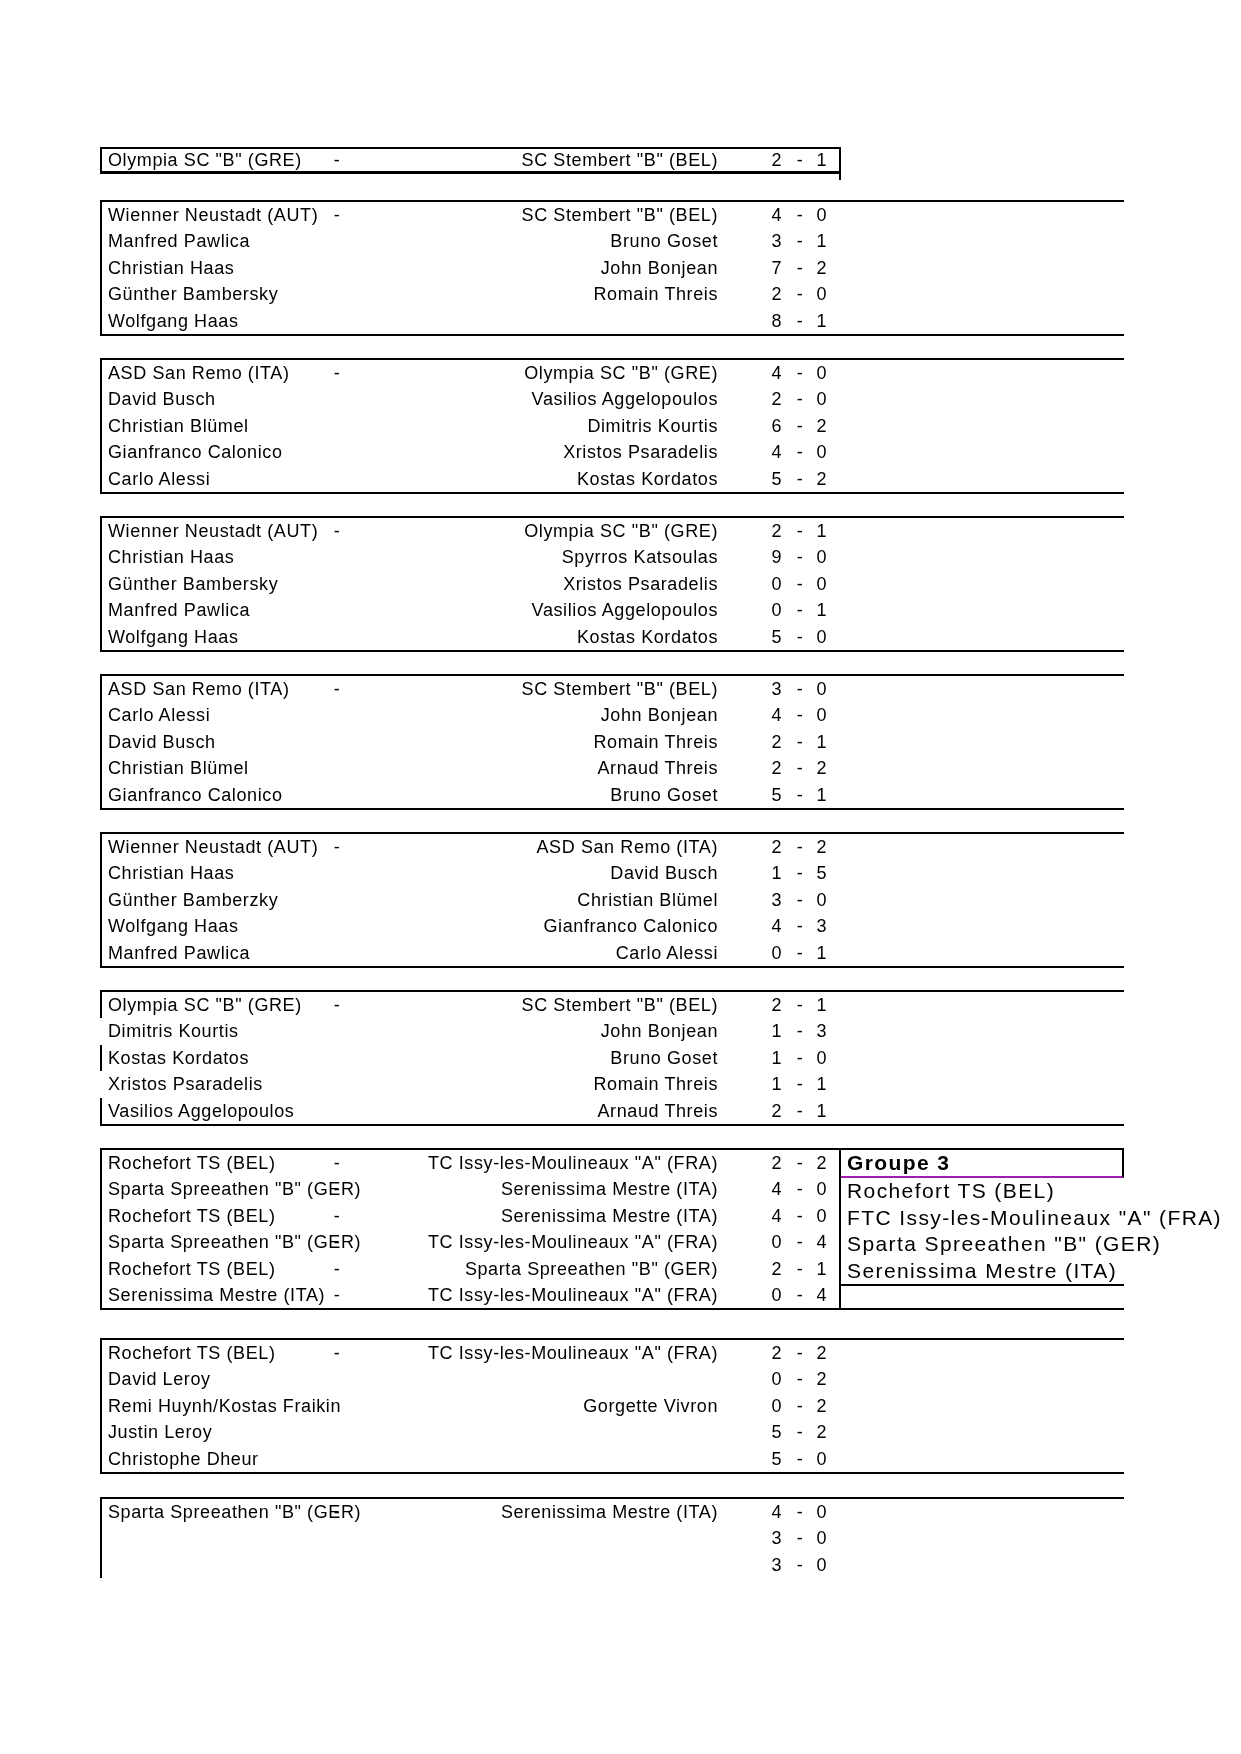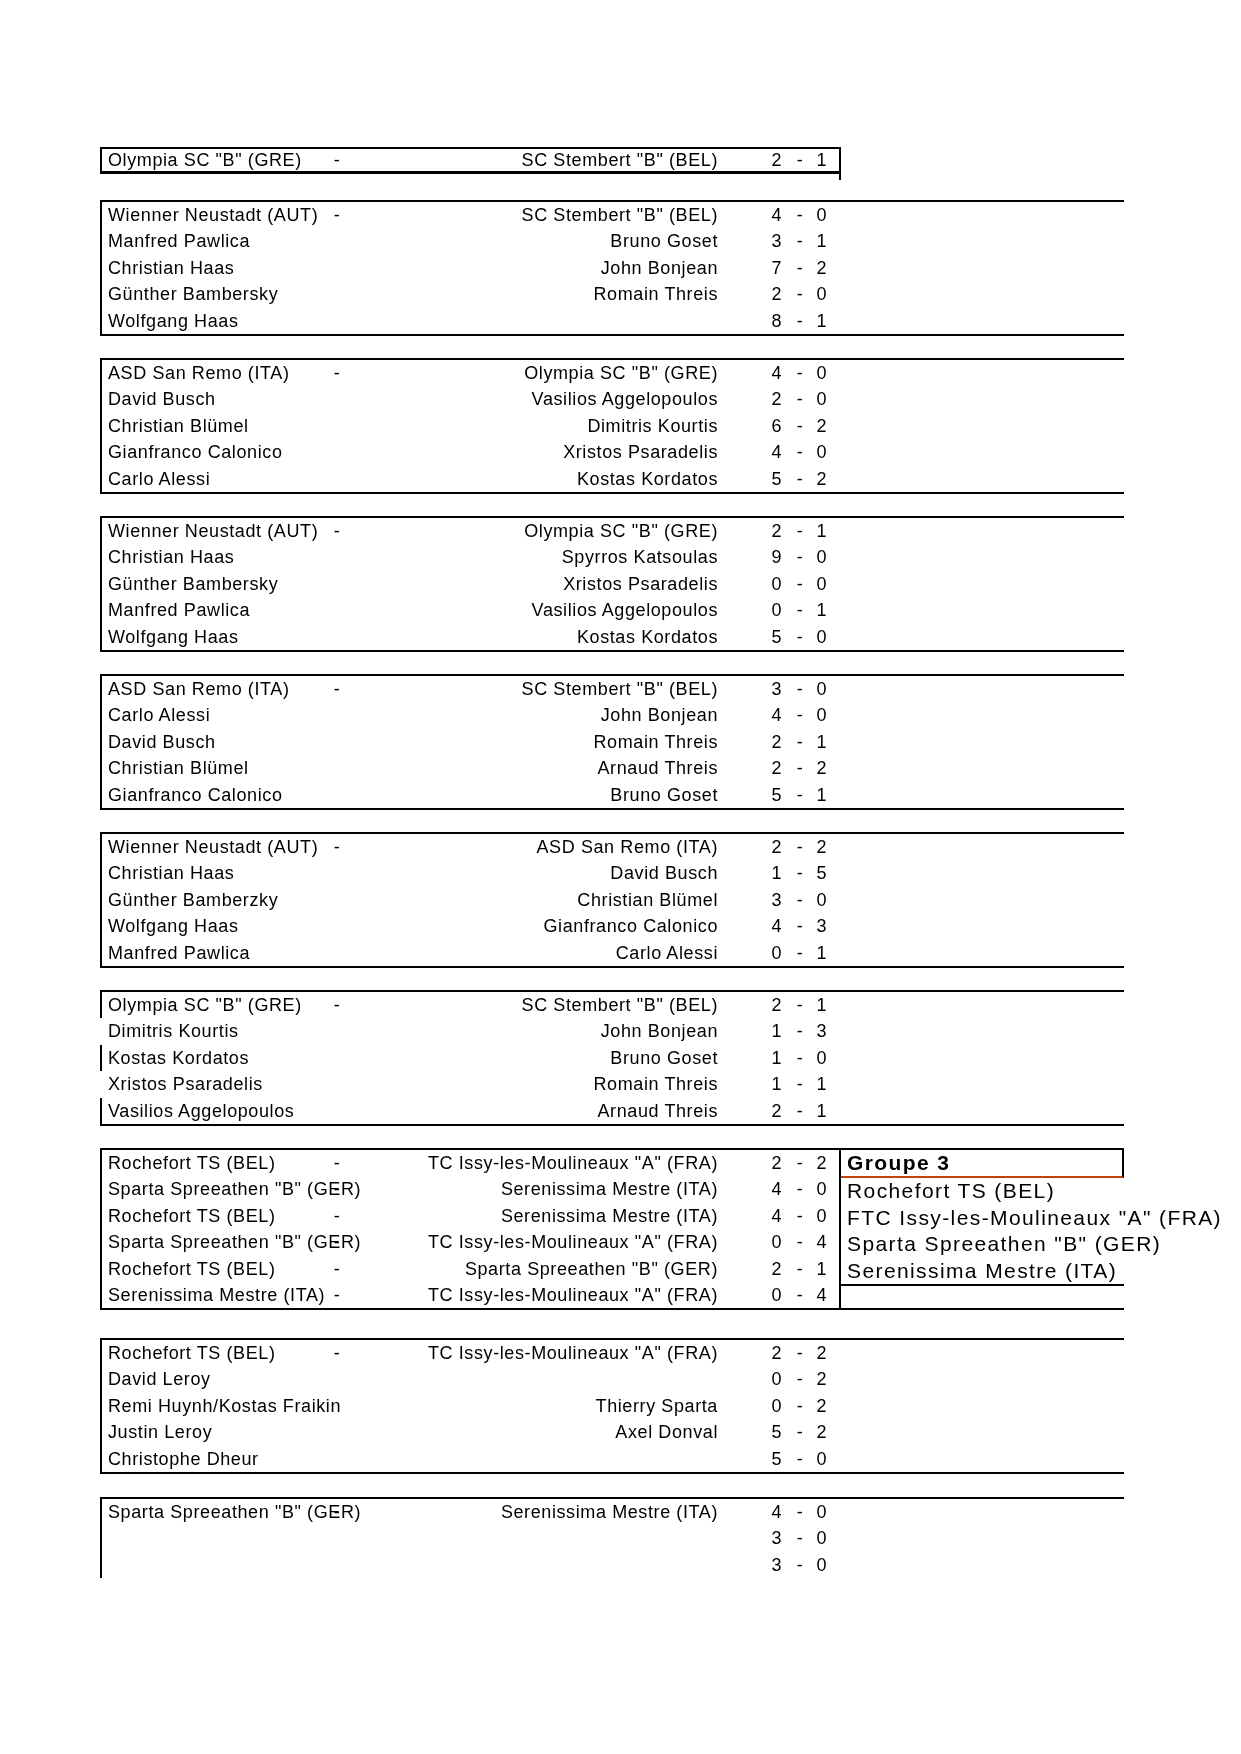--- a/index.html
+++ b/index.html
@@ -29,21 +29,21 @@
   .c-left {position:absolute;left:6px;}
   .c-dash {position:absolute;left:223px;width:24px;text-align:center;}
   .c-right{position:absolute;left:160px;width:456px;text-align:right;}
   .c-s1   {position:absolute;left:630px;width:50px;text-align:right;}
   .c-sd   {position:absolute;left:690px;width:16px;text-align:center;}
   .c-s2   {position:absolute;left:697px;width:28px;text-align:right;}
   
   .g3{position:absolute;left:741px;top:0;width:283px;font-size:21px;letter-spacing:1.4px;}
   .g3-header{
     height:26.4px;line-height:25px;padding-left:6px;font-weight:bold;
-    border-right:2px solid #000;border-bottom:2px solid #c2410c;white-space:nowrap;
+    border-right:2px solid #000;border-bottom:2px solid #a21caf;white-space:nowrap;
   }
   .g3-items{border-bottom:2px solid #000;}
   .g3-item{height:26.4px;line-height:26.4px;padding-left:6px;white-space:nowrap;overflow:visible;}
 </style>
 </head>
 <body>
 
 <div class="page">
 
   <div class="block b1" style="top:147px">
@@ -404,29 +404,28 @@
         <div class="row">
     <span class="c-left">David Leroy</span>
     <span class="c-dash"></span>
     <span class="c-s1">0</span>
     <span class="c-sd">-</span>
     <span class="c-s2">2</span>
   </div>
         <div class="row">
     <span class="c-left">Remi Huynh/Kostas Fraikin</span>
     <span class="c-dash"></span>
-    <span class="c-right">Thierry Sparta</span>
+    <span class="c-right">Gorgette Vivron</span>
     <span class="c-s1">0</span>
     <span class="c-sd">-</span>
     <span class="c-s2">2</span>
   </div>
         <div class="row">
     <span class="c-left">Justin Leroy</span>
     <span class="c-dash"></span>
-    <span class="c-right">Axel Donval</span>
     <span class="c-s1">5</span>
     <span class="c-sd">-</span>
     <span class="c-s2">2</span>
   </div>
         <div class="row">
     <span class="c-left">Christophe Dheur</span>
     <span class="c-dash"></span>
     <span class="c-s1">5</span>
     <span class="c-sd">-</span>
     <span class="c-s2">0</span>

